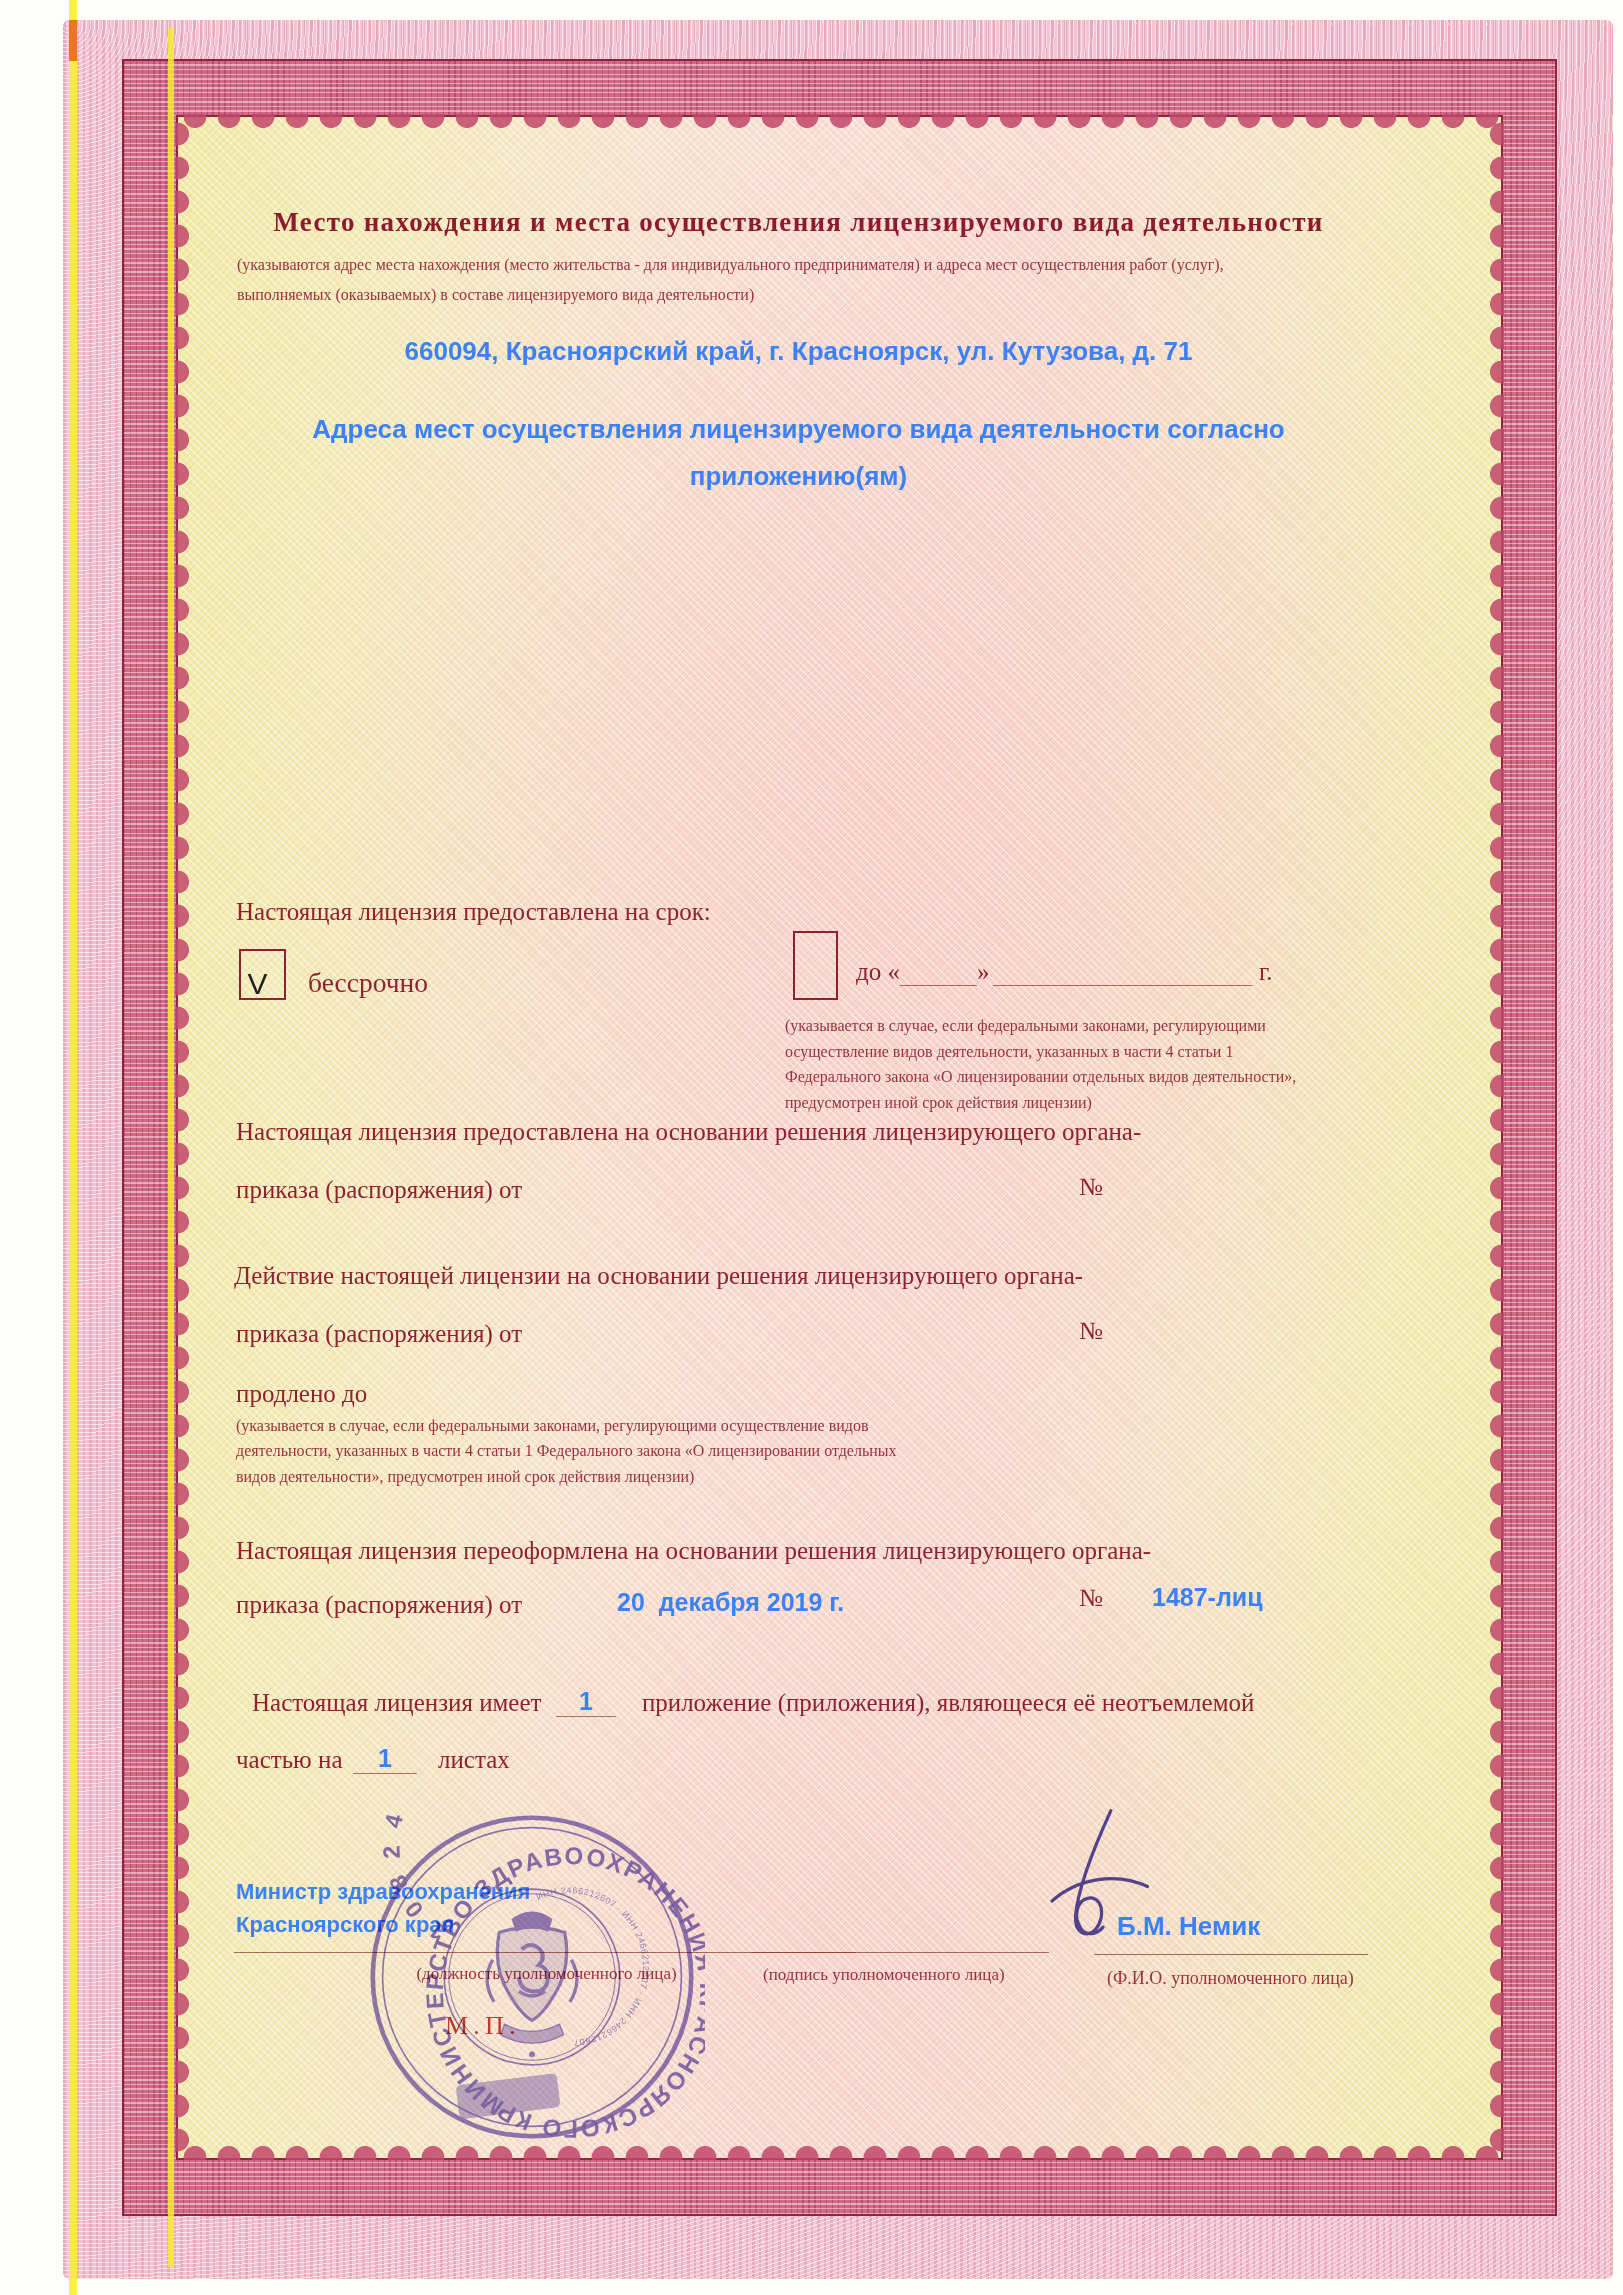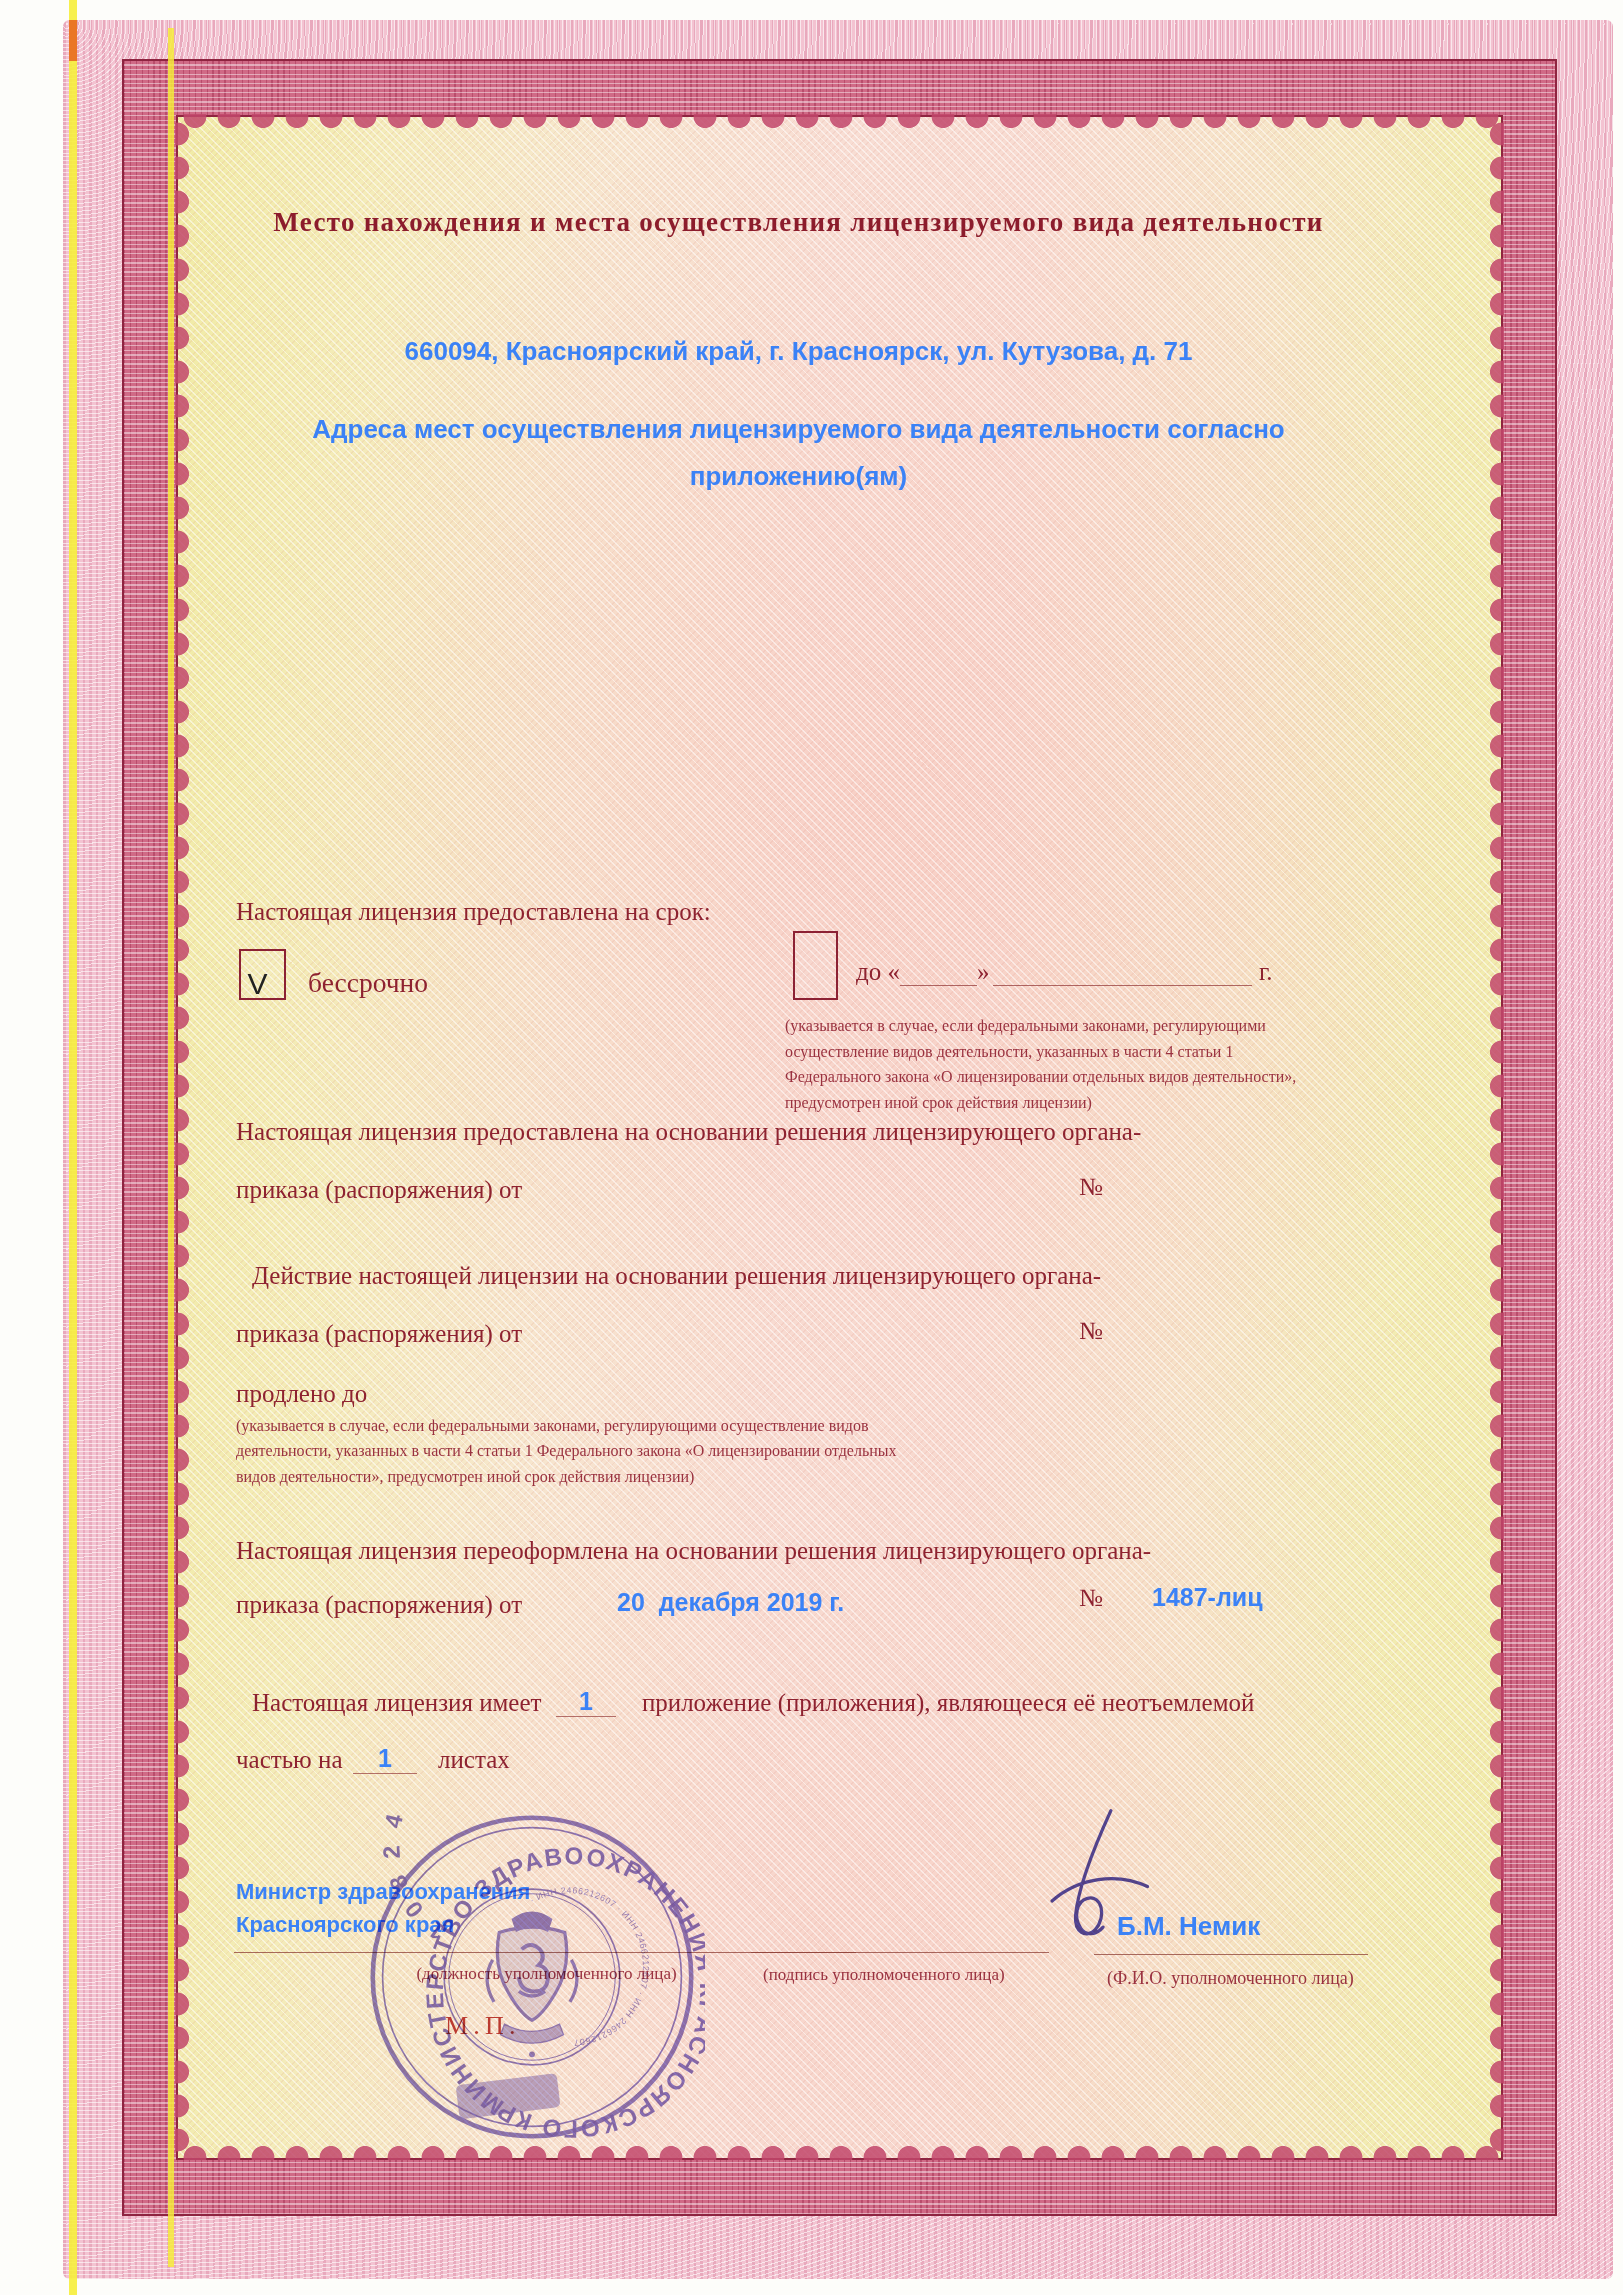--- a/index.html
+++ b/index.html
@@ -70,21 +70,21 @@
   #cb-until{left:793px;top:931px;width:45px;height:69px;}
   #until-row{left:856px;top:956px;display:flex;align-items:flex-end;font-size:25px;}
   #until-row .fill{border-bottom:1.3px solid rgba(150,60,60,.75);height:1.15em;}
   #until-row .f1{width:77px;}
   #until-row .f2{width:259px;margin-left:3.9px;}
   #until-row .yr{margin-left:6.5px;}
   #term-note{left:785px;top:1013px;width:612px;}
   #granted-1{left:236px;top:1118px;}
   #granted-2{left:236px;top:1176px;}
   #granted-no{left:1079px;top:1173px;}
-  #prolonged-1{left:252px;top:1262px;}
+  #prolonged-1{left:234px;top:1262px;}
   #prolonged-2{left:236px;top:1320px;}
   #prolonged-no{left:1079px;top:1317px;}
   #prolonged-ext{left:236px;top:1380px;}
   #prolonged-note{left:236px;top:1413px;width:861px;line-height:1.58;}
   #reissued-1{left:236px;top:1537px;}
   #reissued-2{left:236px;top:1591px;}
   #reissued-date{left:617px;top:1588px;white-space:pre;}
   #reissued-no{left:1079px;top:1584px;}
   #reissued-num{left:1152px;top:1583px;}
   .approw{display:flex;align-items:flex-end;}
@@ -126,20 +126,22 @@
     </div>
   </div>
 
   <div class="stripe" id="stripe-left"></div>
   <div class="stripe" id="stripe-left-cap"></div>
   <div class="stripe" id="stripe-inner"></div>
 
   <div id="content">
 
     <div class="abs center" id="title">Место нахождения и места осуществления лицензируемого вида деятельности</div>
+    <div class="abs t-note" id="title-note">(указываются адрес места нахождения (место жительства - для индивидуального предпринимателя) и адреса мест осуществления работ (услуг),
+выполняемых (оказываемых) в составе лицензируемого вида деятельности)</div>
     <div class="abs center t-fill" id="address">660094, Красноярский край, г. Красноярск, ул. Кутузова, д. 71</div>
     <div class="abs center t-fill pre" id="appendix-note">Адреса мест осуществления лицензируемого вида деятельности согласно
 приложению(ям)</div>
 
     <div class="abs t-form" id="term-label">Настоящая лицензия предоставлена на срок:</div>
     <div class="abs checkbox" id="cb-perpetual">
       <span class="mark">V</span>
     </div>
     <div class="abs t-form" id="perpetual-label">бессрочно</div>
     <div class="abs checkbox" id="cb-until"></div>

